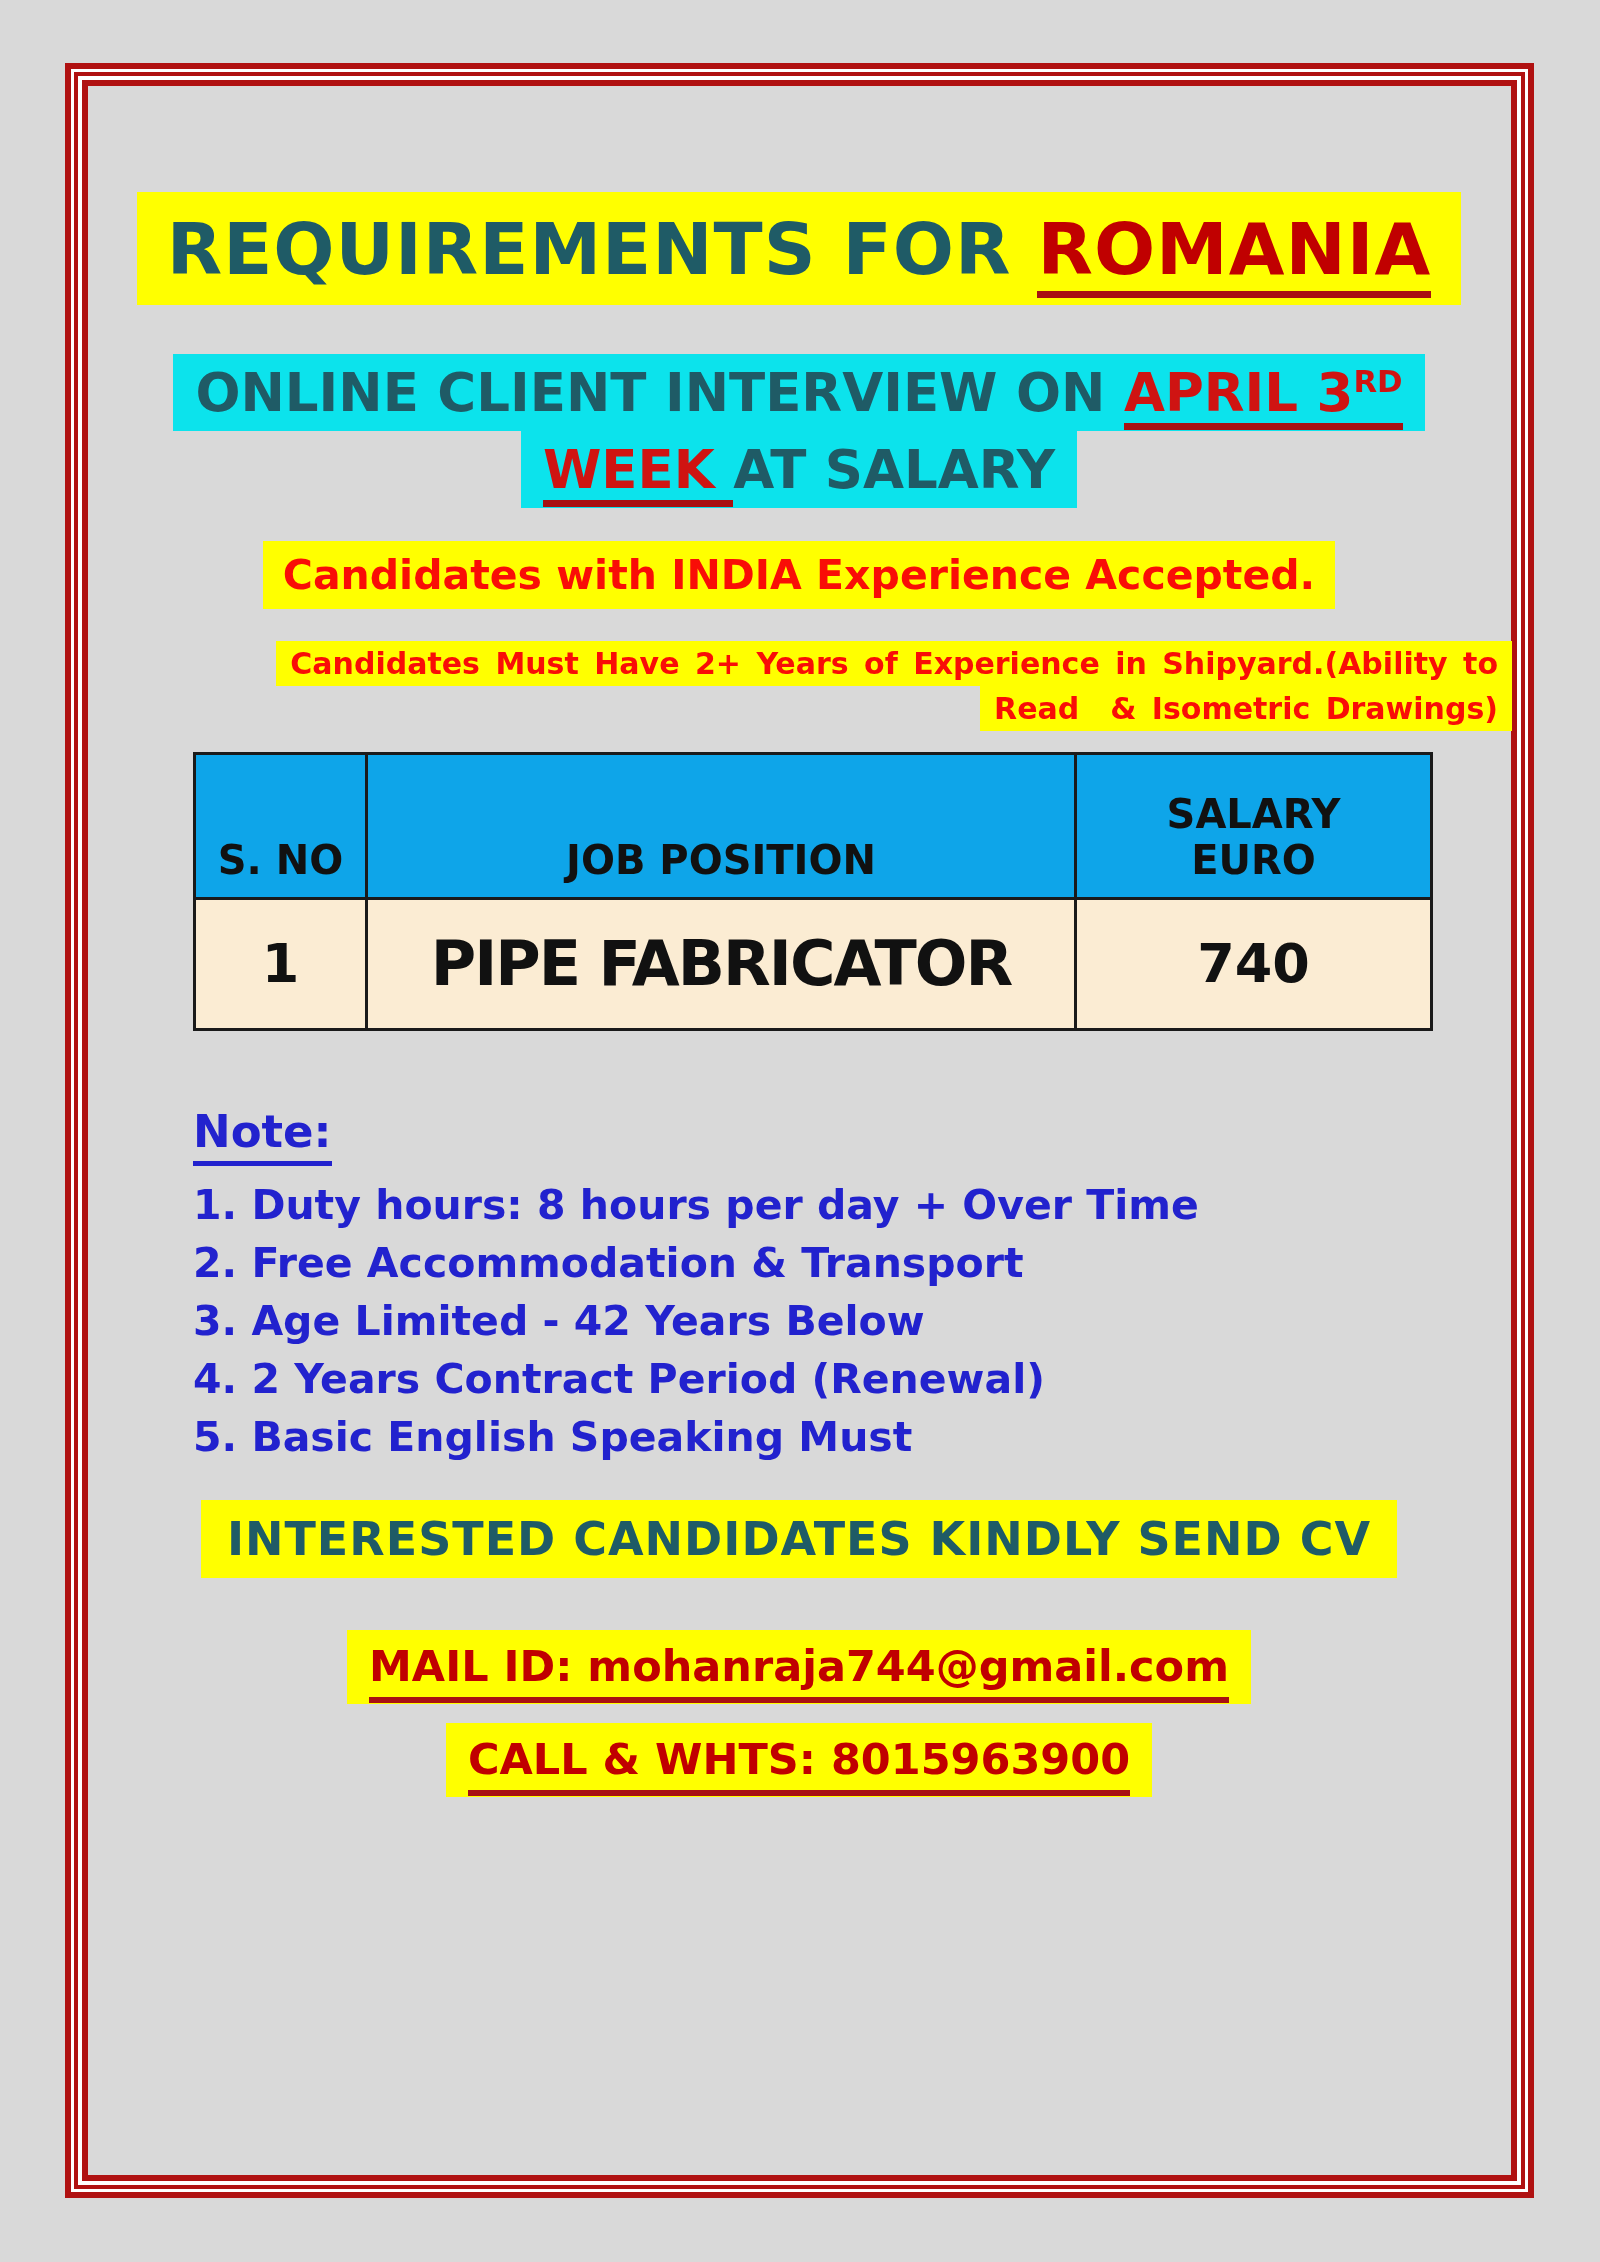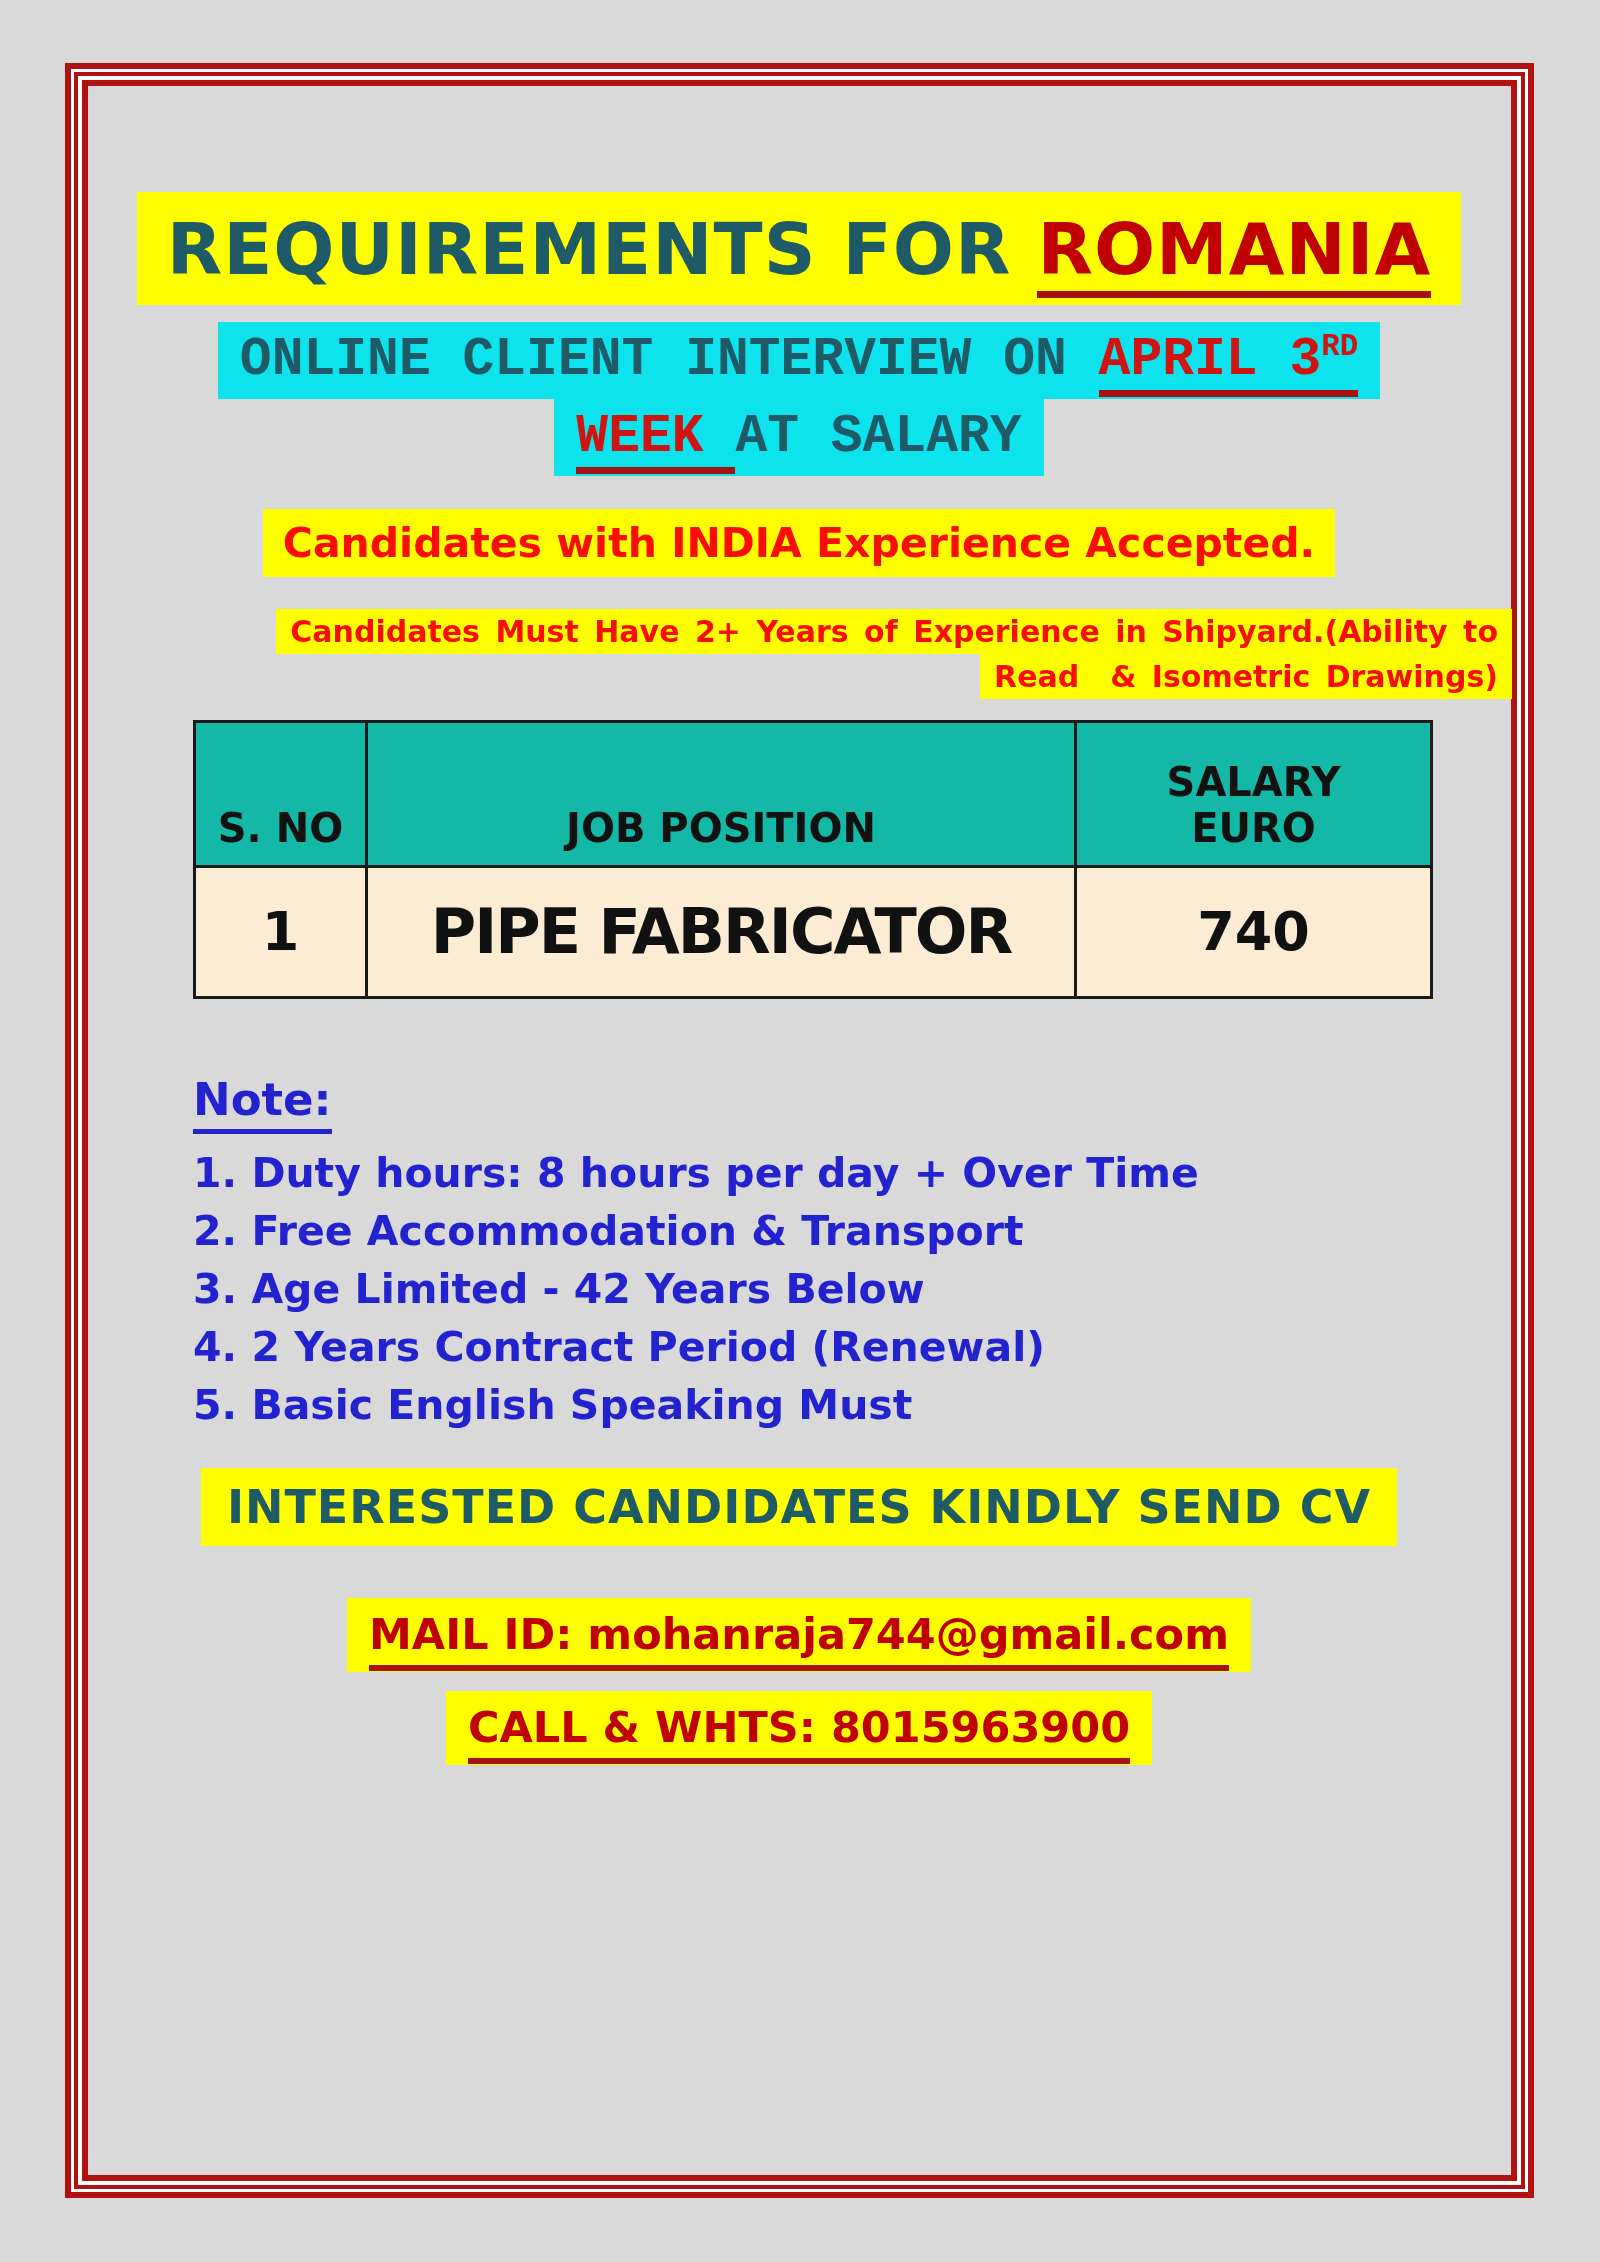--- a/index.html
+++ b/index.html
@@ -33,38 +33,38 @@
   .darkred{color:#C00000;}
   .medred{color:#CF1412;}
 
   .title-row{margin-top:107px;}
   .title-band{
     font-size:72px;font-weight:bold;letter-spacing:1px;
     padding:16px 30px 14px 30px;line-height:1.15;
   }
   .title-country{border-bottom:7px solid #A81111;}
 
-  .interview-block{margin-top:17px;line-height:77px;font-size:53px;font-weight:bold;font-family:Liberation Mono, monospace;}
+  .interview-block{margin-top:49px;line-height:77px;font-size:53px;font-weight:bold;}
   .interview-block .band{padding:0 22px;}
   .interview-u{border-bottom:7px solid #A81111;}
   sup.rd{font-size:0.58em;vertical-align:super;line-height:0;}
 
   .india-row{margin-top:33px;}
   .india-band{font-size:41px;font-weight:bold;padding:10px 20px;}
 
   .exp-block{margin-top:32px;font-size:30px;font-weight:bold;line-height:45px;word-spacing:5px;text-align:right;}
   .exp-block .band{padding:0 14px;white-space:pre-wrap;}
 
   table.jobs{
     border-collapse:collapse;margin:21px 0 0 107px;
     table-layout:fixed;width:1237px;
   }
   table.jobs th,table.jobs td{border:3px solid #1A1A1A;}
   table.jobs th{
-    background:#14b8a6;color:#111;font-size:40px;font-weight:bold;
+    background:#0ea5e9;color:#111;font-size:40px;font-weight:bold;
     vertical-align:bottom;padding:10px 6px 14px 6px;height:118px;
   }
   table.jobs td{
     background:#FBECD3;color:#111;font-weight:bold;
     vertical-align:middle;height:126px;text-align:center;
   }
   .col-sno{width:172px;}
   .col-pos{width:709px;}
   .col-sal{width:356px;}
   td.cell-sno{font-size:54px;}

